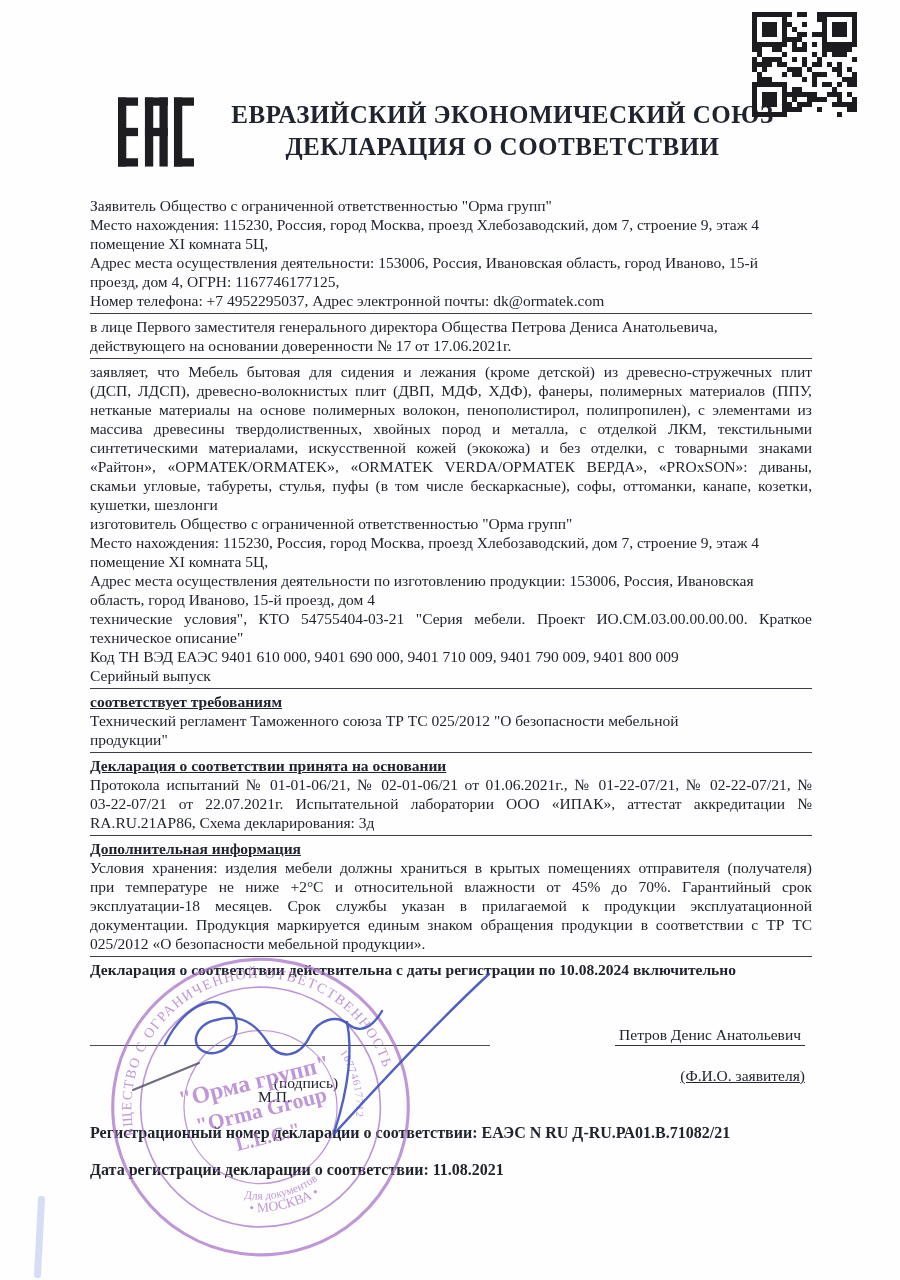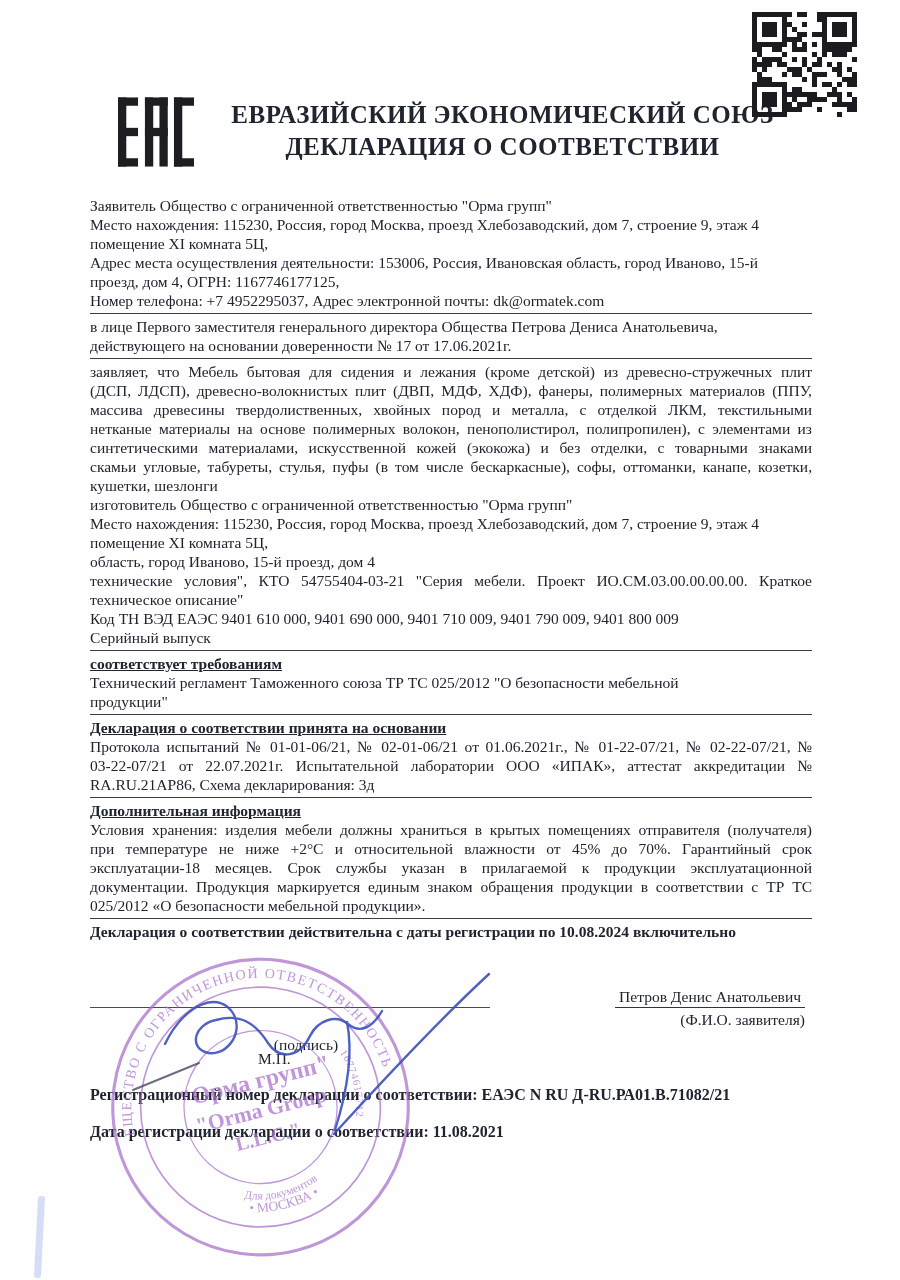--- a/index.html
+++ b/index.html
@@ -22,21 +22,21 @@
   .hline { font-weight:bold;text-decoration:underline; }
   .rule { border:none; border-top:1.8px solid #3c3c44; margin:3px 0 3px 0; }
   .validity { font-weight:bold; }
   
   .sig-area { position:relative; height:130px; margin-top:8px; }
   .sig-rule { position:absolute; left:0; top:58px; width:400px; border-bottom:1.6px solid #4a4a52; }
   .sig-caption { position:absolute; left:116px; top:62px; width:200px; text-align:center;margin-top:24px; }
   .sig-mp { position:absolute; left:168px; top:100px; }
   .sig-name-block { position:absolute; left:455px; top:38px; width:260px; text-align:right; }
   .sig-name { display:inline-block; border-bottom:1.4px solid #33333b; padding:0 4px 1px 4px; }
-  .sig-name-caption { margin-top:2px; }
+  .sig-name-caption { margin-top:20px;text-decoration:underline; }
   .reg-line { font-weight:bold; font-size:16px; margin-top:6px; }
   .reg-line + .reg-line { margin-top:18px; }
   
   .stamp { position:absolute; left:106px; top:952px; opacity:.72; transform:rotate(-14deg); pointer-events:none; }
   .ink { position:absolute; left:85px; top:962px; pointer-events:none; }
   .edge-mark { position:absolute; left:36px; top:1196px; width:7px; height:82px;
                background:rgba(110,140,225,.28); transform:rotate(3deg); border-radius:3px; }
   .stamp text, .stamp textPath { font-family:"Liberation Serif", serif; fill:var(--stamp,#a06cc8); }
 </style>
 </head>
@@ -318,33 +318,35 @@
           <div class="line">действующего на основании доверенности № 17 от 17.06.2021г.</div>
         </div>
     </div>
 
     <hr class="rule">
 
     <div>
       <div class="line fill"><span class="lead">заявляет,</span> <span>что Мебель бытовая для сидения и лежания (кроме детской) из древесно-стружечных плит</span></div>
       <div>
           <div class="line fill">(ДСП, ЛДСП), древесно-волокнистых плит (ДВП, МДФ, ХДФ), фанеры, полимерных материалов (ППУ,</div>
+          <div class="line fill">нетканые материалы на основе полимерных волокон, пенополистирол, полипропилен), с элементами из</div>
           <div class="line fill">массива древесины твердолиственных, хвойных пород и металла, с отделкой ЛКМ, текстильными</div>
-          <div class="line fill">нетканые материалы на основе полимерных волокон, пенополистирол, полипропилен), с элементами из</div>
           <div class="line fill">синтетическими материалами, искусственной кожей (экокожа) и без отделки, с товарными знаками</div>
+          <div class="line fill">«Райтон», «ОРМАТЕК/ORMATEK», «ORMATEK VERDA/ОРМАТЕК ВЕРДА», «PROxSON»: диваны,</div>
           <div class="line fill">скамьи угловые, табуреты, стулья, пуфы (в том числе бескаркасные), софы, оттоманки, канапе, козетки,</div>
           <div class="line">кушетки, шезлонги</div>
         </div>
     </div>
 
     <div>
       <div class="line"><span class="lead">изготовитель</span> <span>Общество с ограниченной ответственностью "Орма групп"</span></div>
       <div>
           <div class="line">Место нахождения: 115230, Россия, город Москва, проезд Хлебозаводский, дом 7, строение 9, этаж 4</div>
           <div class="line">помещение XI комната 5Ц,</div>
+          <div class="line">Адрес места осуществления деятельности по изготовлению продукции: 153006, Россия, Ивановская</div>
           <div class="line">область, город Иваново, 15-й проезд, дом 4</div>
           <div class="line fill">технические условия", КТО 54755404-03-21 "Серия мебели. Проект ИО.СМ.03.00.00.00.00. Краткое</div>
           <div class="line">техническое описание"</div>
           <div class="line">Код ТН ВЭД ЕАЭС 9401 610 000, 9401 690 000, 9401 710 009, 9401 790 009, 9401 800 009</div>
           <div class="line">Серийный выпуск</div>
         </div>
     </div>
 
     <hr class="rule">
 

